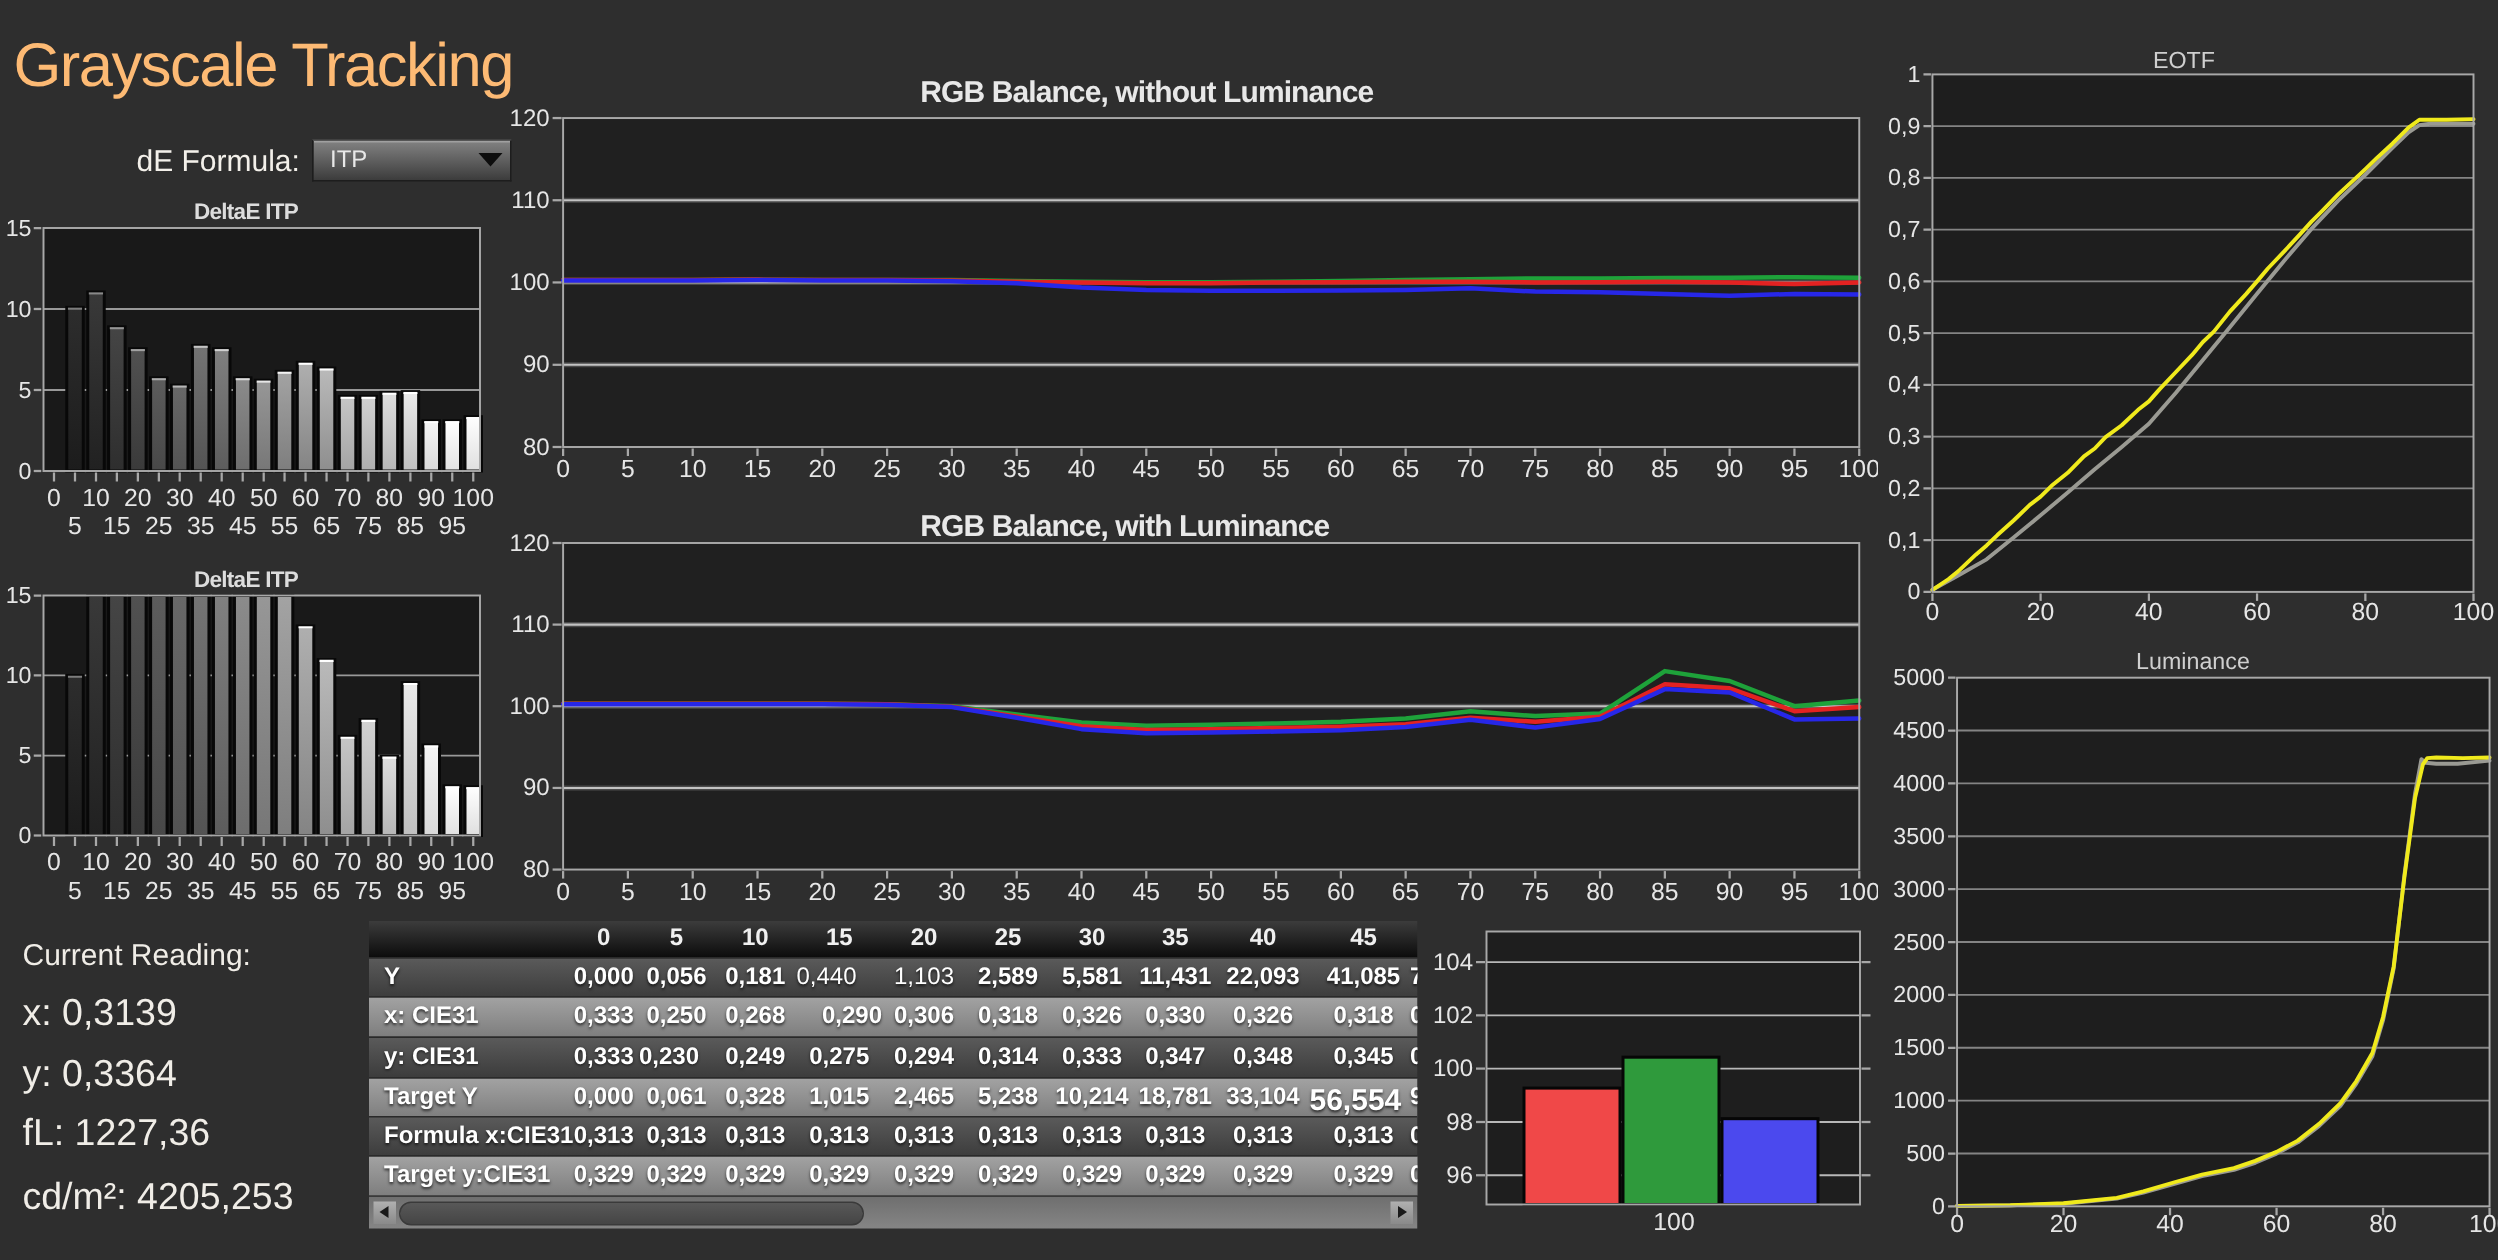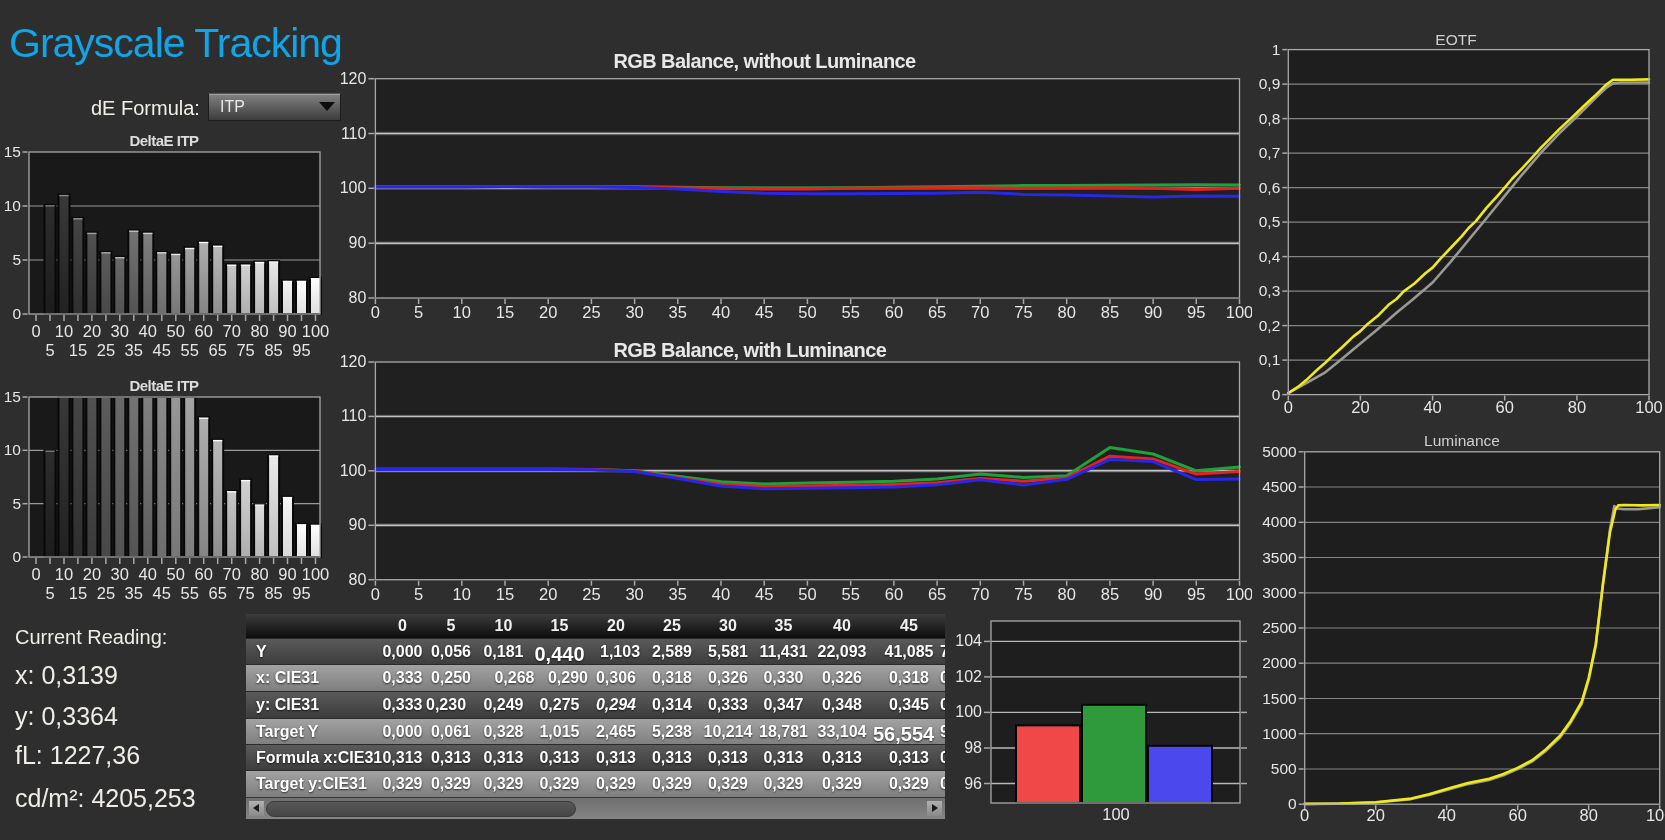--- a/index.html
+++ b/index.html
@@ -1,18 +1,18 @@
 <!DOCTYPE html>
 <html><head><meta charset="utf-8"><style>
 
 html,body{margin:0;padding:0;width:1665px;height:840px;background:#2e2e2e;overflow:hidden;}
 body{font-family:"Liberation Sans",sans-serif;color:#efece6;position:relative;}
 .abs{position:absolute;}
 </style></head><body>
-<div class="abs" style="left:9px;top:20px;font-size:41px;letter-spacing:-1px;color:#0ea5e9;">Grayscale Tracking</div>
+<div class="abs" style="left:9px;top:20px;font-size:41px;letter-spacing:-1px;color:#fdba74;">Grayscale Tracking</div>
 <div class="abs" style="left:91px;top:97px;font-size:20px;color:#f3f0ea;">dE Formula:</div>
 <div class="abs" style="left:208px;top:93px;width:131px;height:26px;background:linear-gradient(#828282,#3c3c3c);border:1px solid #1d1d1d;border-top:1px solid #555;box-shadow:inset 0 1px 0 rgba(255,255,255,0.25);text-align:center;">
 <span style="position:absolute;left:11px;top:4px;font-size:16px;color:#e8e8e8;">ITP</span>
 <span style="position:absolute;right:5px;top:8px;width:0;height:0;border-left:8px solid transparent;border-right:8px solid transparent;border-top:9px solid #0d0d0d;"></span>
   </div>
 <svg style="position:absolute;left:0px;top:130px" width="346" height="235">
 <text x="164" y="16" text-anchor="middle" font-size="15" font-weight="bold" letter-spacing="-0.5" fill="#dcdcdc">DeltaE ITP</text>
 <rect x="29" y="22" width="291" height="162" fill="#191919" stroke="none"></rect>
 <line x1="29" y1="130.0" x2="320" y2="130.0" stroke="#999999" stroke-width="1.2"></line>
 <line x1="29" y1="76.0" x2="320" y2="76.0" stroke="#999999" stroke-width="1.2"></line>
@@ -632,50 +632,50 @@
       <span style="position:absolute;left:454px;top:3px;width:56px;text-align:center;font-size:16px;font-weight:bold;color:#f0f0f0;">30</span>
       <span style="position:absolute;left:510px;top:3px;width:55px;text-align:center;font-size:16px;font-weight:bold;color:#f0f0f0;">35</span>
       <span style="position:absolute;left:565px;top:3px;width:62px;text-align:center;font-size:16px;font-weight:bold;color:#f0f0f0;">40</span>
       <span style="position:absolute;left:627px;top:3px;width:72px;text-align:center;font-size:16px;font-weight:bold;color:#f0f0f0;">45</span>
     </div>
 <div style="position:absolute;left:0;top:24px;width:699px;height:27px;background:linear-gradient(#5a5a5a,#3c3c3c);border-top:1px solid #2a2a2a;box-sizing:border-box;">
       <span style="position:absolute;left:10px;top:4px;font-size:16px;font-weight:bold;color:#fff;text-shadow:0 1px 2px rgba(0,0,0,0.7);">Y</span>
       <span style="position:absolute;left:133px;top:4px;width:47px;text-align:center;font-size:16px;font-weight:bold;color:#fff;text-shadow:0 1px 2px rgba(0,0,0,0.7);">0,000</span>
       <span style="position:absolute;left:180px;top:4px;width:50px;text-align:center;font-size:16px;font-weight:bold;color:#fff;text-shadow:0 1px 2px rgba(0,0,0,0.7);">0,056</span>
       <span style="position:absolute;left:230px;top:4px;width:55px;text-align:center;font-size:16px;font-weight:bold;color:#fff;text-shadow:0 1px 2px rgba(0,0,0,0.7);">0,181</span>
-      <span style="position:absolute;left:285px;top:4px;width:57px;text-align:center;font-size:20px;font-weight:bold;color:#fff;text-shadow:0 1px 2px rgba(0,0,0,0.7);">0,440</span>
-      <span style="position:absolute;left:342px;top:4px;width:56px;font-size:16px;font-weight:bold;color:#fff;text-shadow:0 1px 2px rgba(0,0,0,0.7);margin-left:12px;">1,103</span>
+      <span style="position:absolute;left:285px;top:4px;width:57px;text-align:left;font-size:16px;font-weight:normal;color:#fff;text-shadow:0 1px 2px rgba(0,0,0,0.7);">0,440</span>
+      <span style="position:absolute;left:342px;top:4px;width:56px;text-align:center;font-size:16px;font-weight:normal;color:#fff;text-shadow:0 1px 2px rgba(0,0,0,0.7);">1,103</span>
       <span style="position:absolute;left:398px;top:4px;width:56px;text-align:center;font-size:16px;font-weight:bold;color:#fff;text-shadow:0 1px 2px rgba(0,0,0,0.7);">2,589</span>
       <span style="position:absolute;left:454px;top:4px;width:56px;text-align:center;font-size:16px;font-weight:bold;color:#fff;text-shadow:0 1px 2px rgba(0,0,0,0.7);">5,581</span>
       <span style="position:absolute;left:510px;top:4px;width:55px;text-align:center;font-size:16px;font-weight:bold;color:#fff;text-shadow:0 1px 2px rgba(0,0,0,0.7);">11,431</span>
       <span style="position:absolute;left:565px;top:4px;width:62px;text-align:center;font-size:16px;font-weight:bold;color:#fff;text-shadow:0 1px 2px rgba(0,0,0,0.7);">22,093</span>
       <span style="position:absolute;left:627px;top:4px;width:72px;text-align:center;font-size:16px;font-weight:bold;color:#fff;text-shadow:0 1px 2px rgba(0,0,0,0.7);">41,085</span>
       <span style="position:absolute;left:694px;top:4px;font-size:16px;font-weight:bold;color:#fff;text-shadow:0 1px 2px rgba(0,0,0,0.7);">7</span>
     </div>
 <div style="position:absolute;left:0;top:50px;width:699px;height:27px;background:linear-gradient(#a2a2a2,#7e7e7e);border-top:1px solid #2a2a2a;box-sizing:border-box;">
       <span style="position:absolute;left:10px;top:4px;font-size:16px;font-weight:bold;color:#fff;text-shadow:0 1px 2px rgba(0,0,0,0.7);">x: CIE31</span>
       <span style="position:absolute;left:133px;top:4px;width:47px;text-align:center;font-size:16px;font-weight:bold;color:#fff;text-shadow:0 1px 2px rgba(0,0,0,0.7);">0,333</span>
       <span style="position:absolute;left:180px;top:4px;width:50px;text-align:center;font-size:16px;font-weight:bold;color:#fff;text-shadow:0 1px 2px rgba(0,0,0,0.7);">0,250</span>
-      <span style="position:absolute;left:230px;top:4px;width:55px;text-align:center;font-size:16px;font-weight:bold;color:#fff;text-shadow:0 1px 2px rgba(0,0,0,0.7);margin-left:11px;">0,268</span>
+      <span style="position:absolute;left:230px;top:4px;width:55px;text-align:center;font-size:16px;font-weight:bold;color:#fff;text-shadow:0 1px 2px rgba(0,0,0,0.7);">0,268</span>
       <span style="position:absolute;left:285px;top:4px;width:57px;text-align:right;font-size:16px;font-weight:bold;color:#fff;text-shadow:0 1px 2px rgba(0,0,0,0.7);">0,290</span>
       <span style="position:absolute;left:342px;top:4px;width:56px;text-align:center;font-size:16px;font-weight:bold;color:#fff;text-shadow:0 1px 2px rgba(0,0,0,0.7);">0,306</span>
       <span style="position:absolute;left:398px;top:4px;width:56px;text-align:center;font-size:16px;font-weight:bold;color:#fff;text-shadow:0 1px 2px rgba(0,0,0,0.7);">0,318</span>
       <span style="position:absolute;left:454px;top:4px;width:56px;text-align:center;font-size:16px;font-weight:bold;color:#fff;text-shadow:0 1px 2px rgba(0,0,0,0.7);">0,326</span>
       <span style="position:absolute;left:510px;top:4px;width:55px;text-align:center;font-size:16px;font-weight:bold;color:#fff;text-shadow:0 1px 2px rgba(0,0,0,0.7);">0,330</span>
       <span style="position:absolute;left:565px;top:4px;width:62px;text-align:center;font-size:16px;font-weight:bold;color:#fff;text-shadow:0 1px 2px rgba(0,0,0,0.7);">0,326</span>
       <span style="position:absolute;left:627px;top:4px;width:72px;text-align:center;font-size:16px;font-weight:bold;color:#fff;text-shadow:0 1px 2px rgba(0,0,0,0.7);">0,318</span>
       <span style="position:absolute;left:694px;top:4px;font-size:16px;font-weight:bold;color:#fff;text-shadow:0 1px 2px rgba(0,0,0,0.7);">0</span>
     </div>
 <div style="position:absolute;left:0;top:77px;width:699px;height:27px;background:linear-gradient(#5a5a5a,#3c3c3c);border-top:1px solid #2a2a2a;box-sizing:border-box;">
       <span style="position:absolute;left:10px;top:4px;font-size:16px;font-weight:bold;color:#fff;text-shadow:0 1px 2px rgba(0,0,0,0.7);">y: CIE31</span>
       <span style="position:absolute;left:133px;top:4px;width:47px;text-align:center;font-size:16px;font-weight:bold;color:#fff;text-shadow:0 1px 2px rgba(0,0,0,0.7);">0,333</span>
       <span style="position:absolute;left:180px;top:4px;width:50px;text-align:left;font-size:16px;font-weight:bold;color:#fff;text-shadow:0 1px 2px rgba(0,0,0,0.7);">0,230</span>
       <span style="position:absolute;left:230px;top:4px;width:55px;text-align:center;font-size:16px;font-weight:bold;color:#fff;text-shadow:0 1px 2px rgba(0,0,0,0.7);">0,249</span>
       <span style="position:absolute;left:285px;top:4px;width:57px;text-align:center;font-size:16px;font-weight:bold;color:#fff;text-shadow:0 1px 2px rgba(0,0,0,0.7);">0,275</span>
-      <span style="position:absolute;left:342px;top:4px;width:56px;text-align:center;font-size:16px;font-weight:bold;color:#fff;text-shadow:0 1px 2px rgba(0,0,0,0.7);font-style:italic;">0,294</span>
+      <span style="position:absolute;left:342px;top:4px;width:56px;text-align:center;font-size:16px;font-weight:bold;color:#fff;text-shadow:0 1px 2px rgba(0,0,0,0.7);">0,294</span>
       <span style="position:absolute;left:398px;top:4px;width:56px;text-align:center;font-size:16px;font-weight:bold;color:#fff;text-shadow:0 1px 2px rgba(0,0,0,0.7);">0,314</span>
       <span style="position:absolute;left:454px;top:4px;width:56px;text-align:center;font-size:16px;font-weight:bold;color:#fff;text-shadow:0 1px 2px rgba(0,0,0,0.7);">0,333</span>
       <span style="position:absolute;left:510px;top:4px;width:55px;text-align:center;font-size:16px;font-weight:bold;color:#fff;text-shadow:0 1px 2px rgba(0,0,0,0.7);">0,347</span>
       <span style="position:absolute;left:565px;top:4px;width:62px;text-align:center;font-size:16px;font-weight:bold;color:#fff;text-shadow:0 1px 2px rgba(0,0,0,0.7);">0,348</span>
       <span style="position:absolute;left:627px;top:4px;width:72px;text-align:center;font-size:16px;font-weight:bold;color:#fff;text-shadow:0 1px 2px rgba(0,0,0,0.7);">0,345</span>
       <span style="position:absolute;left:694px;top:4px;font-size:16px;font-weight:bold;color:#fff;text-shadow:0 1px 2px rgba(0,0,0,0.7);">0</span>
     </div>
 <div style="position:absolute;left:0;top:104px;width:699px;height:27px;background:linear-gradient(#a2a2a2,#7e7e7e);border-top:1px solid #2a2a2a;box-sizing:border-box;">
       <span style="position:absolute;left:10px;top:4px;font-size:16px;font-weight:bold;color:#fff;text-shadow:0 1px 2px rgba(0,0,0,0.7);">Target Y</span>
       <span style="position:absolute;left:133px;top:4px;width:47px;text-align:center;font-size:16px;font-weight:bold;color:#fff;text-shadow:0 1px 2px rgba(0,0,0,0.7);">0,000</span>

